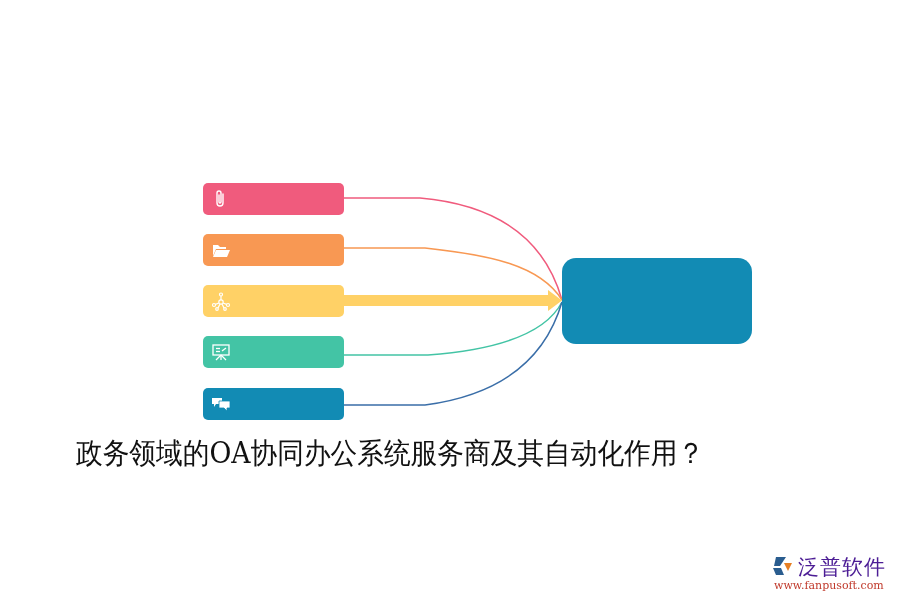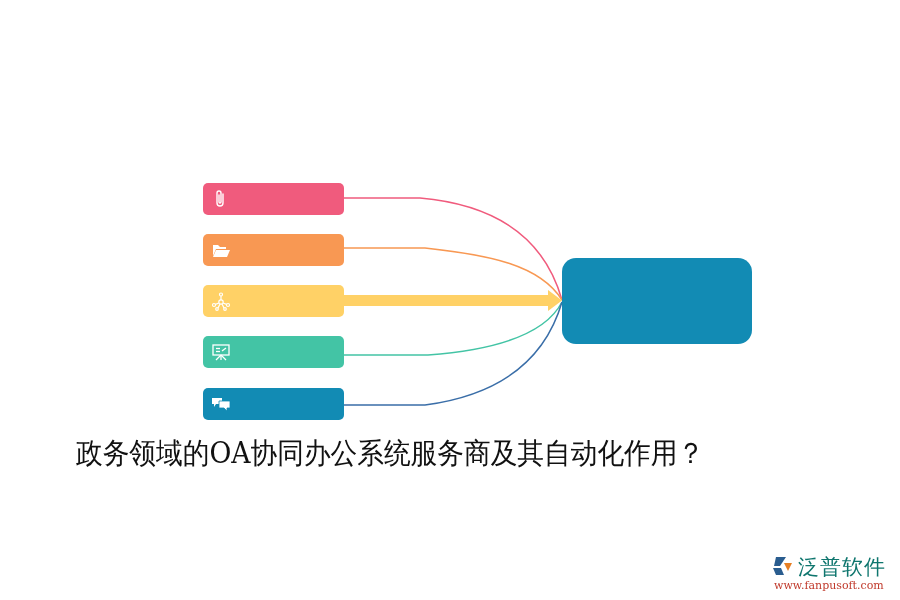--- a/index.html
+++ b/index.html
@@ -3,21 +3,21 @@
   <meta charset="utf-8">
   <style>
     html, body { margin: 0; padding: 0; }
     body { width: 900px; height: 600px; background: #ffffff; position: relative; overflow: hidden; font-family: "DejaVu Serif", serif; }
     .node { position: absolute; left: 203px; width: 141px; height: 32px; border-radius: 5px; }
     .node .icon { position: absolute; left: 8px; top: 6px; width: 20px; height: 20px; }
     #connectors { position: absolute; left: 0; top: 0; }
     .hub { position: absolute; left: 562px; top: 258px; width: 190px; height: 86px; background: #128bb4; border-radius: 14px; }
     .title { position: absolute; left: 76px; top: 434px; font-size: 29px; color: #111; letter-spacing: 0px; white-space: nowrap; font-family: "DejaVu Serif", serif; transform: scaleX(0.92); transform-origin: left top; }
     .logo { position: absolute; left: 770px; top: 553px; width: 125px; height: 42px; }
-    .logo-name { position: absolute; left: 28px; top: 0; font-size: 21px; color: #0f766e; font-family: "DejaVu Sans", sans-serif; letter-spacing: 1px; white-space: nowrap; text-align: center; }
+    .logo-name { position: absolute; left: 28px; top: 0; font-size: 21px; color: #4c1d95; font-family: "DejaVu Sans", sans-serif; letter-spacing: 1px; white-space: nowrap; text-align: center; }
     .logo-url { position: absolute; left: 4px; top: 26px; font-size: 11px; color: #c0392b; font-family: "DejaVu Serif", serif; white-space: nowrap; }
     .logo-mark { position: absolute; left: 0; top: 2px; width: 26px; height: 22px; }
   </style>
 </head>
 <body>
 
 <svg id="connectors" width="900" height="600">
   <path d="M344 198 L420 198 C500 205 545 240 562 300" fill="none" stroke="#f05b7d" stroke-width="1.5"></path>
   <path d="M344 248 L425 248 C490 255 540 265 562 300" fill="none" stroke="#f89853" stroke-width="1.5"></path>
   <rect x="344" y="295" width="205" height="11" fill="#ffd166"></rect>

